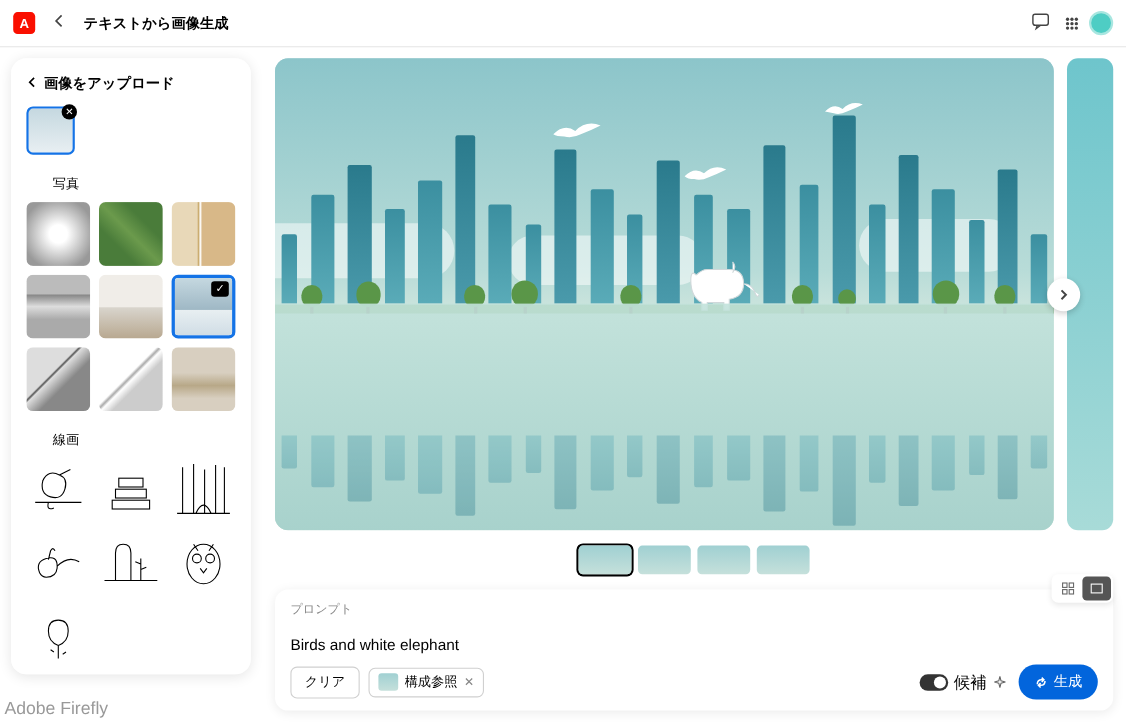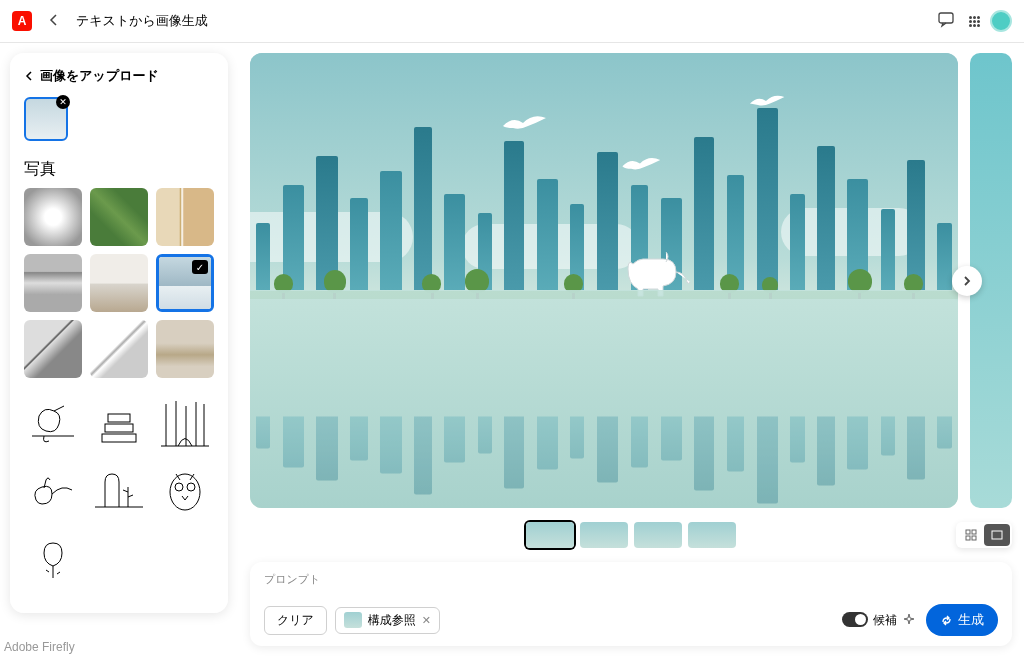--- a/index.html
+++ b/index.html
@@ -1,42 +1,42 @@
 <!DOCTYPE html>
 <html><head>
   <meta charset="utf-8">
   <style>
     * { margin: 0; padding: 0; box-sizing: border-box; font-family: -apple-system, BlinkMacSystemFont, 'Segoe UI', sans-serif; }
     body { width: 1024px; height: 656px; background: #fff; overflow: hidden; }
     
     .header { height: 43px; display: flex; align-items: center; padding: 0 12px; border-bottom: 1px solid #e6e6e6; gap: 12px; }
     .logo { width: 20px; height: 20px; background: #fa0f00; border-radius: 4px; display: flex; align-items: center; justify-content: center; color: #fff; font-weight: bold; font-size: 12px; }
     .back-btn { cursor: pointer; padding: 4px; }
-    .page-title { font-size: 13px; font-weight: 400; }
+    .page-title { font-size: 13px; font-weight: 700; }
     .header-right { margin-left: auto; display: flex; align-items: center; gap: 10px; }
     .feedback-icon { cursor: pointer; padding: 4px; }
     .download-btn { background: #000; color: #fff; border-radius: 16px; padding: 6px 14px; font-size: 12px; display: flex; align-items: center; gap: 6px; cursor: pointer; }
     .apps-icon { cursor: pointer; display: grid; grid-template-columns: repeat(3, 3px); gap: 1px; }
     .apps-icon span { width: 3px; height: 3px; background: #444; border-radius: 50%; }
     .avatar { width: 22px; height: 22px; border-radius: 50%; background: #4ecdc4; border: 2px solid #a8e6e0; }
     
     .content { display: flex; height: calc(100% - 43px); }
     
     .sidebar { width: 238px; padding: 10px; }
     .sidebar-panel { background: #fff; border-radius: 14px; box-shadow: 0 2px 12px rgba(0,0,0,0.1); padding: 14px; height: 560px; overflow-y: auto; }
     .sidebar-header { display: flex; align-items: center; gap: 6px; margin-bottom: 12px; }
     .sidebar-back { cursor: pointer; }
     .sidebar-title { font-size: 13px; font-weight: 600; }
     
     .upload-area { display: flex; gap: 8px; margin-bottom: 18px; }
     .selected-thumb { width: 44px; height: 44px; border: 2px solid #1473e6; border-radius: 6px; position: relative; background: linear-gradient(180deg, #c5d8e0 0%, #e8eff2 100%); }
     .clear-thumb { position: absolute; top: -4px; right: -4px; width: 14px; height: 14px; background: #000; border-radius: 50%; display: flex; align-items: center; justify-content: center; cursor: pointer; color: #fff; font-size: 9px; }
     .upload-btn { flex: 1; background: #000; color: #fff; border-radius: 16px; display: flex; align-items: center; justify-content: center; gap: 6px; font-size: 10px; padding: 6px 10px; cursor: pointer; line-height: 1.2; text-align: center; }
     
-    .category-label { font-size: 16px; font-weight: 500; margin-bottom: 8px; }
+    .category-label { font-size: 12px; font-weight: 500; margin-bottom: 8px; margin-left: 24px; }
     .thumb-grid { display: grid; grid-template-columns: repeat(3, 58px); gap: 8px; margin-bottom: 18px; }
     .thumb { width: 58px; height: 58px; border-radius: 6px; cursor: pointer; background: #d0d0d0; overflow: hidden; position: relative; }
     .thumb.selected { border: 3px solid #1473e6; }
     .thumb.selected::after { content: '✓'; position: absolute; top: 3px; right: 3px; width: 16px; height: 14px; background: #000; color: #fff; border-radius: 3px; display: flex; align-items: center; justify-content: center; font-size: 10px; }
     .thumb-inner { width: 100%; height: 100%; }
     
     .main-area { flex: 1; padding: 10px 12px; display: flex; flex-direction: column; position: relative; }
     
     .preview-area { flex: 1; display: flex; gap: 12px; position: relative; margin-bottom: 10px; }
     .preview-main { flex: 1; border-radius: 12px; overflow: hidden; background: linear-gradient(180deg, #9fccd0 0%, #c8e2dc 50%, #d4e8e2 100%); position: relative; }
@@ -52,26 +52,26 @@
     .view-btn.active { background: #555; color: #fff; }
     
     .prompt-area { background: #fff; border-radius: 12px; box-shadow: 0 2px 10px rgba(0,0,0,0.08); padding: 10px 14px; }
     .prompt-label { font-size: 11px; color: #888; margin-bottom: 17px; }
     .prompt-text { font-size: 14px; margin-bottom: 10px; }
     .prompt-controls { display: flex; align-items: center; gap: 8px; }
     .clear-btn { border: 1px solid #d0d0d0; border-radius: 6px; padding: 5px 12px; font-size: 12px; cursor: pointer; background: #fff; }
     .ref-chip { border: 1px solid #d0d0d0; border-radius: 6px; padding: 4px 8px; font-size: 12px; display: flex; align-items: center; gap: 6px; cursor: pointer; background: #fff; }
     .ref-chip-img { width: 18px; height: 16px; border-radius: 3px; background: linear-gradient(180deg, #a0d0d2, #c5e0db); }
     .prompt-right { margin-left: auto; display: flex; align-items: center; gap: 10px; }
-    .suggestion-toggle { display: flex; gap: 5px; font-size: 12px; cursor: pointer; }
+    .suggestion-toggle { display: flex; align-items: center; gap: 5px; font-size: 15px; cursor: pointer; }
     .toggle-switch { width: 26px; height: 15px; background: #333; border-radius: 8px; position: relative; }
     .toggle-switch::after { content: ''; position: absolute; right: 2px; top: 2px; width: 11px; height: 11px; background: #fff; border-radius: 50%; }
     .generate-btn { background: #0265dc; color: #fff; border-radius: 16px; padding: 7px 14px; font-size: 13px; display: flex; align-items: center; gap: 5px; cursor: pointer; font-weight: 500; }
     
-    .footer-text { position: absolute; bottom: 2px; left: 4px; font-size: 12px; color: #999; }
+    .footer-text { position: absolute; bottom: 2px; left: 4px; font-size: 16px; color: #999; }
 
     
     .city-scene { position: absolute; inset: 0; }
     .sky-layer { position: absolute; inset: 0; background: linear-gradient(180deg, #8cc5ca 0%, #b8dcd8 45%, #d0e6de 55%, #c8e2d8 100%); }
     .clouds { position: absolute; top: 20%; width: 100%; height: 50%; }
     .cloud { position: absolute; background: rgba(255,255,255,0.5); border-radius: 50px; }
     .cloud.c1 { left: -5%; top: 30%; width: 28%; height: 50px; }
     .cloud.c2 { left: 30%; top: 35%; width: 25%; height: 45px; }
     .cloud.c3 { right: 5%; top: 28%; width: 20%; height: 48px; }
     .skyline { position: absolute; bottom: 48%; width: 100%; height: 42%; display: flex; align-items: flex-end; justify-content: space-around; }
@@ -174,20 +174,21 @@
             <div class="thumb-inner t-photo-7"></div>
           </div>
         <div class="thumb">
             <div class="thumb-inner t-photo-8"></div>
           </div>
         <div class="thumb">
             <div class="thumb-inner t-photo-9"></div>
           </div>
       </div>
 
+      <div class="category-label">線画</div>
       <div class="thumb-grid">
         <div class="thumb t-line"><svg viewBox="0 0 58 58">
               <path d="M15 20 Q20 10 30 15 Q38 18 35 28 Q32 38 22 35 Q12 32 15 20 M30 15 L40 10 M8 40 L50 40 M20 40 Q18 48 25 45" fill="none" stroke="#000" stroke-width="1"></path>
             </svg></div>
         <div class="thumb t-line"><svg viewBox="0 0 58 58">
               <rect x="12" y="38" width="34" height="8" fill="none" stroke="#000"></rect>
               <rect x="15" y="28" width="28" height="8" fill="none" stroke="#000"></rect>
               <rect x="18" y="18" width="22" height="8" fill="none" stroke="#000"></rect>
             </svg></div>
         <div class="thumb t-line"><svg viewBox="0 0 58 58">
@@ -334,20 +335,21 @@
       </div>
       <div class="view-btn active">
         <svg width="12" height="12" viewBox="0 0 12 12">
             <rect x="1" y="2" width="10" height="8" fill="none" stroke="#fff"></rect>
           </svg>
       </div>
     </div>
 
     <div class="prompt-area">
       <div class="prompt-label">プロンプト</div>
+      <div class="prompt-text">Birds and white elephant</div>
       <div class="prompt-controls">
         <div class="clear-btn">クリア</div>
         <div class="ref-chip">
           <div class="ref-chip-img"></div>
           <span>構成参照</span>
           <span style="font-size:11px;color:#888">✕</span>
         </div>
         <div class="prompt-right">
           <div class="suggestion-toggle">
             <div class="toggle-switch"></div>

